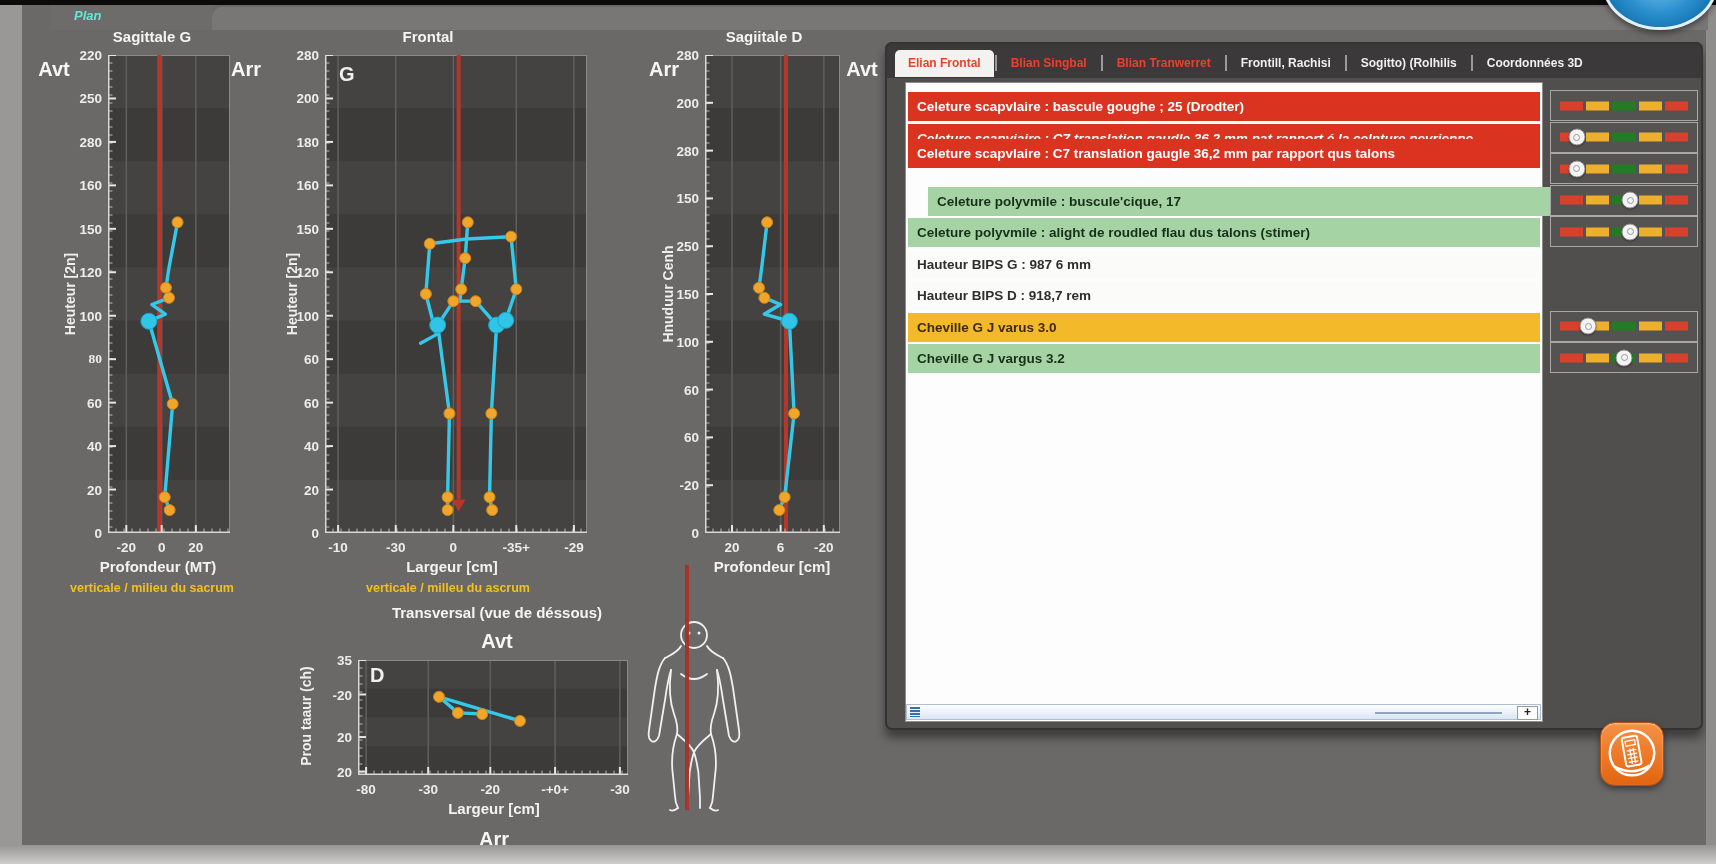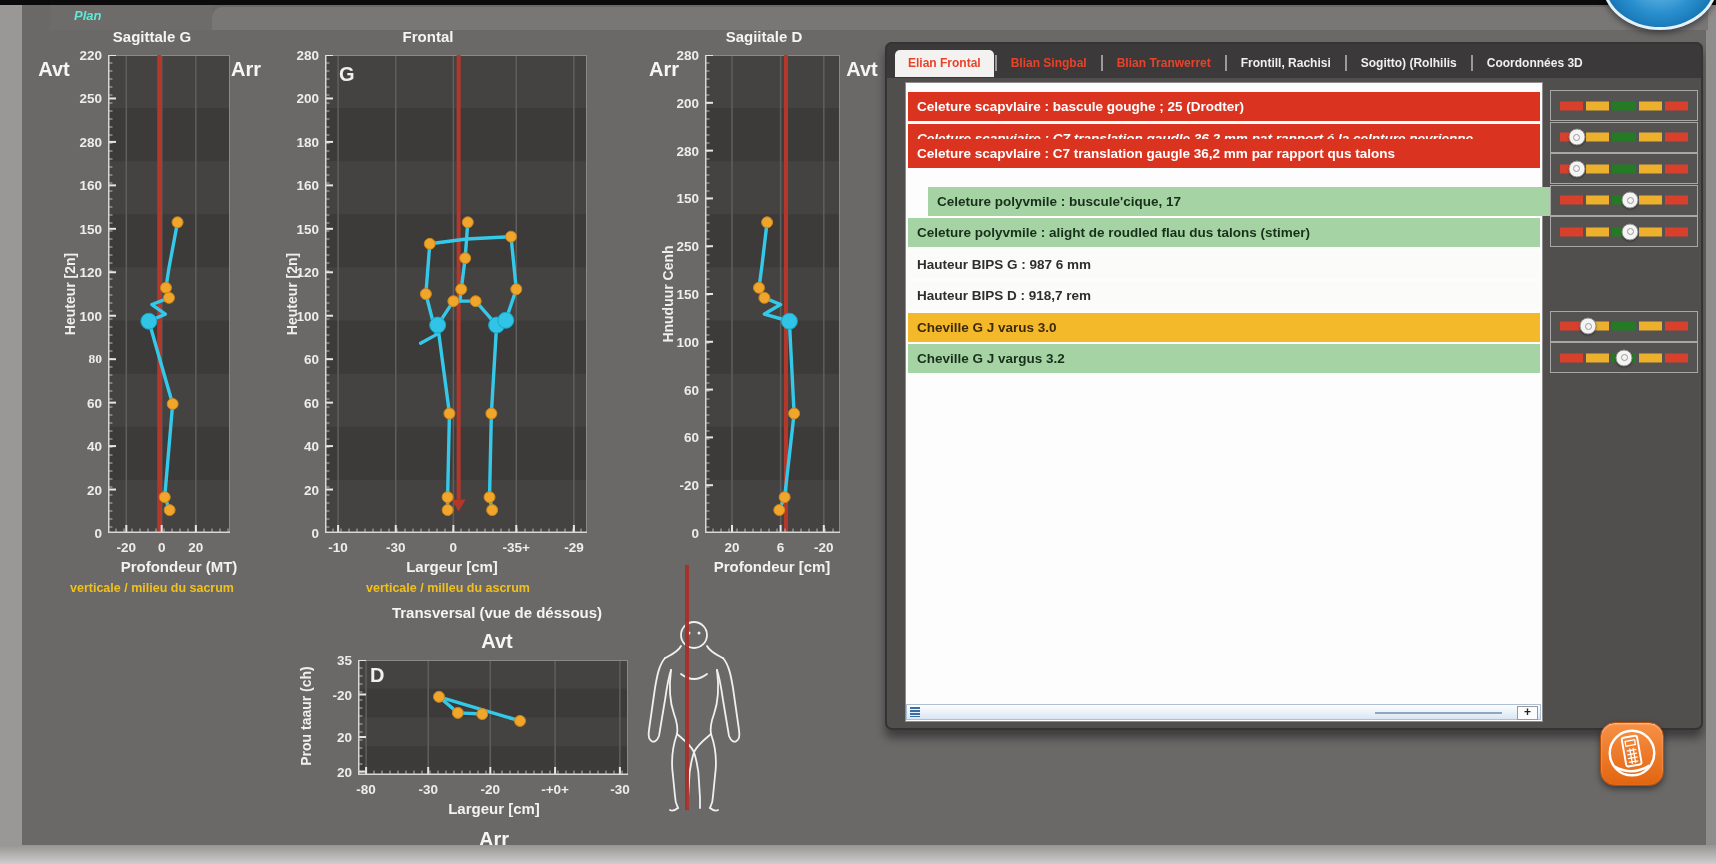--- a/index.html
+++ b/index.html
@@ -79,21 +79,21 @@
   <div class="abs edge-left"></div>
   <div class="abs edge-right"></div>
   <div class="abs edge-bottom"></div>
   <div class="abs logo"></div>
 
   <div id="charts">
       <span class="abs ct" style="left: 152px; top: 28px;">Sagittale G</span>
       <span class="abs big" style="left: 54px; top: 58px;">Avt</span>
       <span class="abs big" style="left: 246px; top: 58px;">Arr</span>
       <span class="abs ylab" style="left: 70px; top: 294px;">Heuteur [2n]</span>
-      <span class="abs xlab" style="left: 158px; top: 558px; margin-left: 21px;">Profondeur (MT)</span>
+      <span class="abs xlab" style="left: 158px; top: 558px;">Profondeur (MT)</span>
       <span class="abs note" style="left: 152px; top: 581px;">verticale / milieu du sacrum</span>
       <span class="abs ytick" style="left: 56px; top: 55px;">220</span>
       <span class="abs ytick" style="left: 56px; top: 98.4545px;">250</span>
       <span class="abs ytick" style="left: 56px; top: 141.909px;">280</span>
       <span class="abs ytick" style="left: 56px; top: 185.364px;">160</span>
       <span class="abs ytick" style="left: 56px; top: 228.818px;">150</span>
       <span class="abs ytick" style="left: 56px; top: 272.273px;">120</span>
       <span class="abs ytick" style="left: 56px; top: 315.727px;">100</span>
       <span class="abs ytick" style="left: 56px; top: 359.182px; font-family: Liberation Serif, serif;">80</span>
       <span class="abs ytick" style="left: 56px; top: 402.636px;">60</span>

